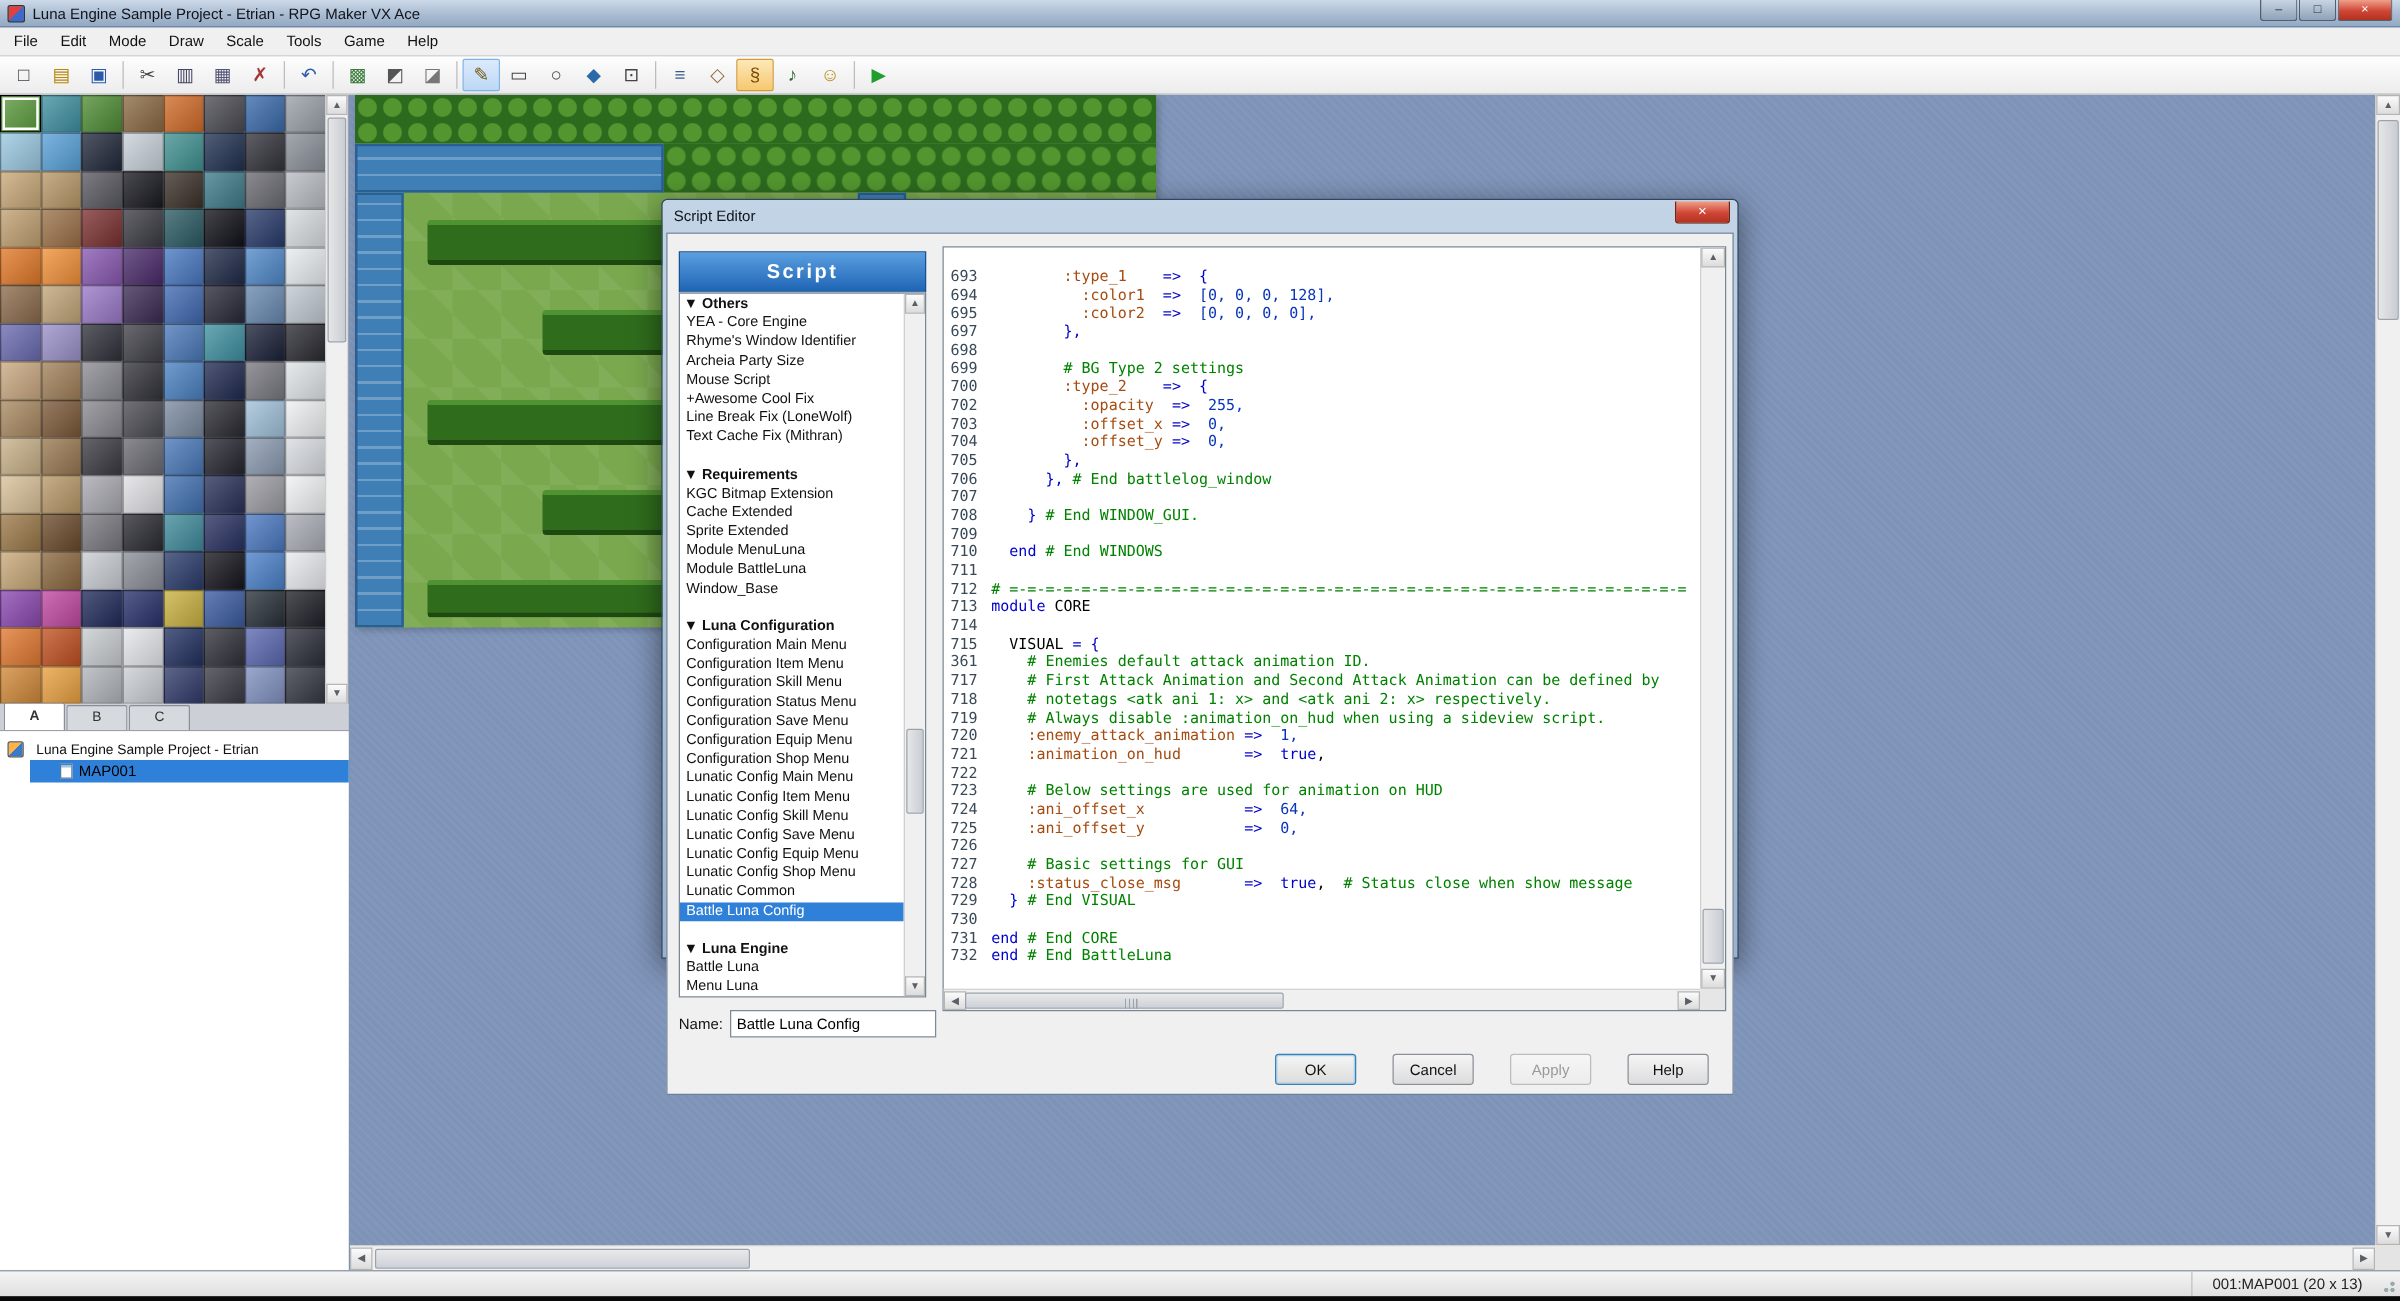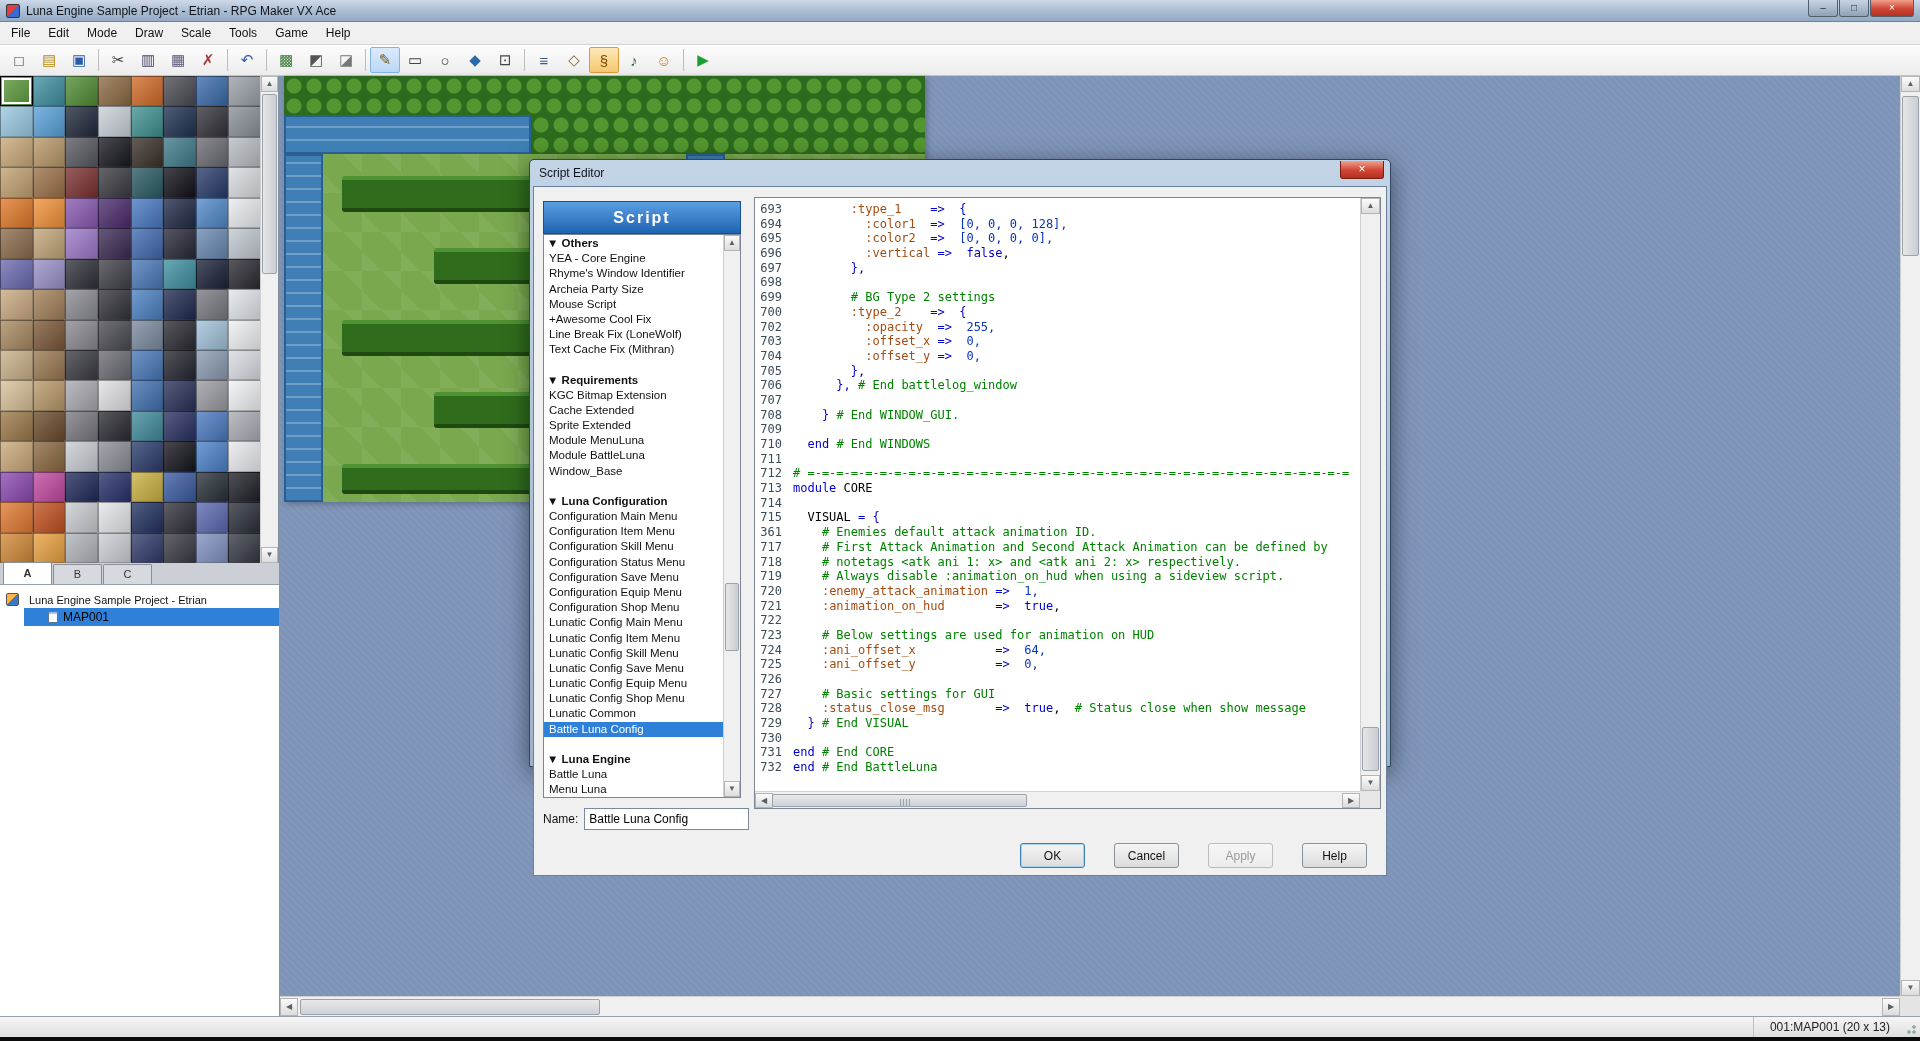--- a/index.html
+++ b/index.html
@@ -126,21 +126,21 @@
   .sitem-sel { background:#2f80d8; color:#fff; }
   .list-scroll { position:absolute; right:0; top:0; bottom:0; width:17px; }
   .name-row { position:absolute; left:9px; top:620px; width:198px; height:24px;
     display:flex; align-items:center; gap:6px; }
   .name-label { font-size:12px; color:#111; }
   .name-input { flex:1; height:22px; border:1px solid #7a8a9a; font-size:12px;
     font-family:"Liberation Sans",sans-serif; padding:0 4px; background:#fff; }
 
   .code-pane { position:absolute; left:220px; top:10px; width:627px; height:612px;
     background:#fff; border:1px solid #7a8694; }
-  .code-scroll { position:absolute; left:0; top:0; right:20px; bottom:17px; overflow:hidden; padding-top:4px; }
+  .code-scroll { position:absolute; left:0; top:0; right:20px; bottom:17px; overflow:hidden; padding-top:16px; }
   .code-line { display:flex; height:14.7px; font-family:"DejaVu Sans Mono",monospace; font-size:12px; line-height:14.7px; }
   .ln { width:38px; text-align:right; padding-right:11px; color:#3a4a58; flex-shrink:0; }
   .ct { white-space:pre; }
   .tok-p { color:#000; }
   .tok-c { color:#008200; }
   .tok-s { color:#a54b10; }
   .tok-o { color:#0000cc; }
   .tok-n { color:#0a35bb; }
   .tok-k { color:#0000cc; }
   .tok-str { color:#008888; }
@@ -518,24 +518,20 @@
             </div>
             <div class="code-line">
               <span class="ln">694</span>
               <span class="ct"><span class="tok-p">          </span><span class="tok-s">:color1</span><span class="tok-p">  </span><span class="tok-o">=&gt;</span><span class="tok-p">  </span><span class="tok-n">[0, 0, 0, 128],</span></span>
             </div>
             <div class="code-line">
               <span class="ln">695</span>
               <span class="ct"><span class="tok-p">          </span><span class="tok-s">:color2</span><span class="tok-p">  </span><span class="tok-o">=&gt;</span><span class="tok-p">  </span><span class="tok-n">[0, 0, 0, 0],</span></span>
             </div>
             <div class="code-line">
-              <span class="ln">696</span>
-              <span class="ct"><span class="tok-p">          </span><span class="tok-s">:vertical</span><span class="tok-p"> </span><span class="tok-o">=&gt;</span><span class="tok-p">  </span><span class="tok-k">false</span><span class="tok-p">,</span></span>
-            </div>
-            <div class="code-line">
               <span class="ln">697</span>
               <span class="ct"><span class="tok-p">        </span><span class="tok-o">},</span></span>
             </div>
             <div class="code-line">
               <span class="ln">698</span>
               <span class="ct"></span>
             </div>
             <div class="code-line">
               <span class="ln">699</span>
               <span class="ct"><span class="tok-c">        # BG Type 2 settings</span></span>

